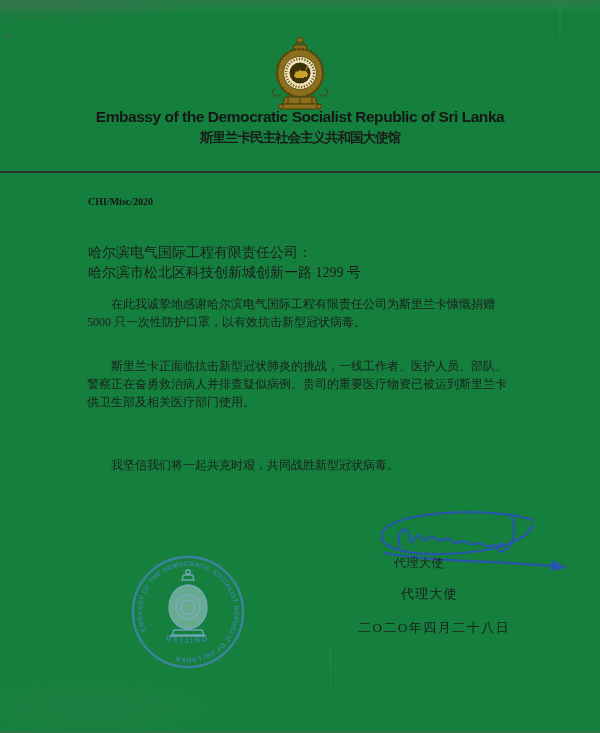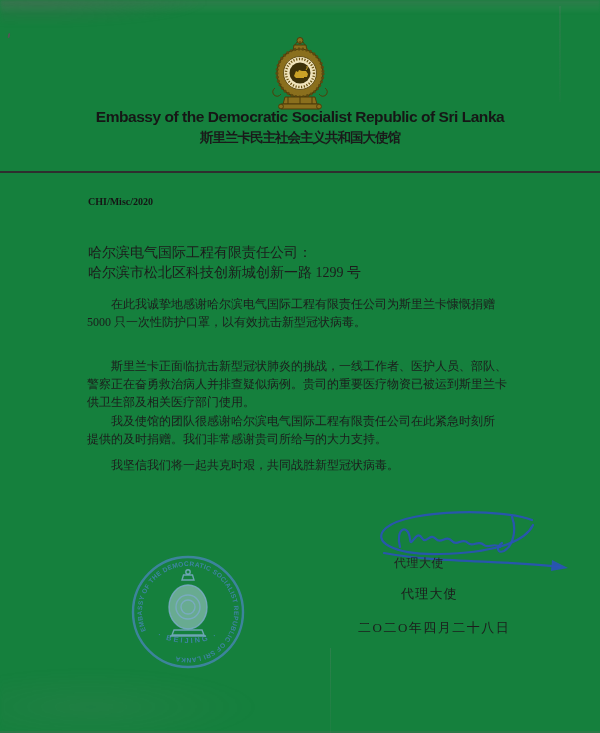--- a/index.html
+++ b/index.html
@@ -131,22 +131,20 @@
   <div class="recipient">
     <div>哈尔滨电气国际工程有限责任公司：</div>
     <div>哈尔滨市松北区科技创新城创新一路 1299 号</div>
   </div>
 
   <p class="para para-1">在此我诚挚地感谢哈尔滨电气国际工程有限责任公司为斯里兰卡慷慨捐赠
 5000 只一次性防护口罩，以有效抗击新型冠状病毒。</p>
   <p class="para para-2">斯里兰卡正面临抗击新型冠状肺炎的挑战，一线工作者、医护人员、部队、
 警察正在奋勇救治病人并排查疑似病例。贵司的重要医疗物资已被运到斯里兰卡
 供卫生部及相关医疗部门使用。</p>
-  <p class="para para-3">我及使馆的团队很感谢哈尔滨电气国际工程有限责任公司在此紧急时刻所
-提供的及时捐赠。我们非常感谢贵司所给与的大力支持。</p>
   <p class="para para-4">我坚信我们将一起共克时艰，共同战胜新型冠状病毒。</p>
 
   <svg class="signature-svg" width="208" height="70" viewBox="0 0 208 70" aria-hidden="true">
     <path class="sig-stroke" d="M 166 14 C 140 3, 44 2, 20 22 C 5 35, 26 49, 74 48 C 122 47, 158 38, 167 19"></path>
     <path class="sig-stroke" d="M 34 41 C 29 22, 42 17, 44 33 C 45 44, 50 22, 56 32 C 60 39, 64 26, 70 33 C 75 39, 80 28, 86 35 C 91 41, 96 31, 102 37 C 107 42, 112 33, 118 39 C 122 43, 128 36, 134 41"></path>
     <path class="sig-stroke" d="M 146 11 C 151 24, 147 40, 138 45 C 131 48, 130 41, 136 37"></path>
     <path class="sig-stroke" d="M 18 47 C 70 57, 142 54, 194 61"></path>
     <polygon class="sig-arrow" points="186,54 202,62 185,65"></polygon>
   </svg>
   <div class="signatory-name">代理大使</div>

